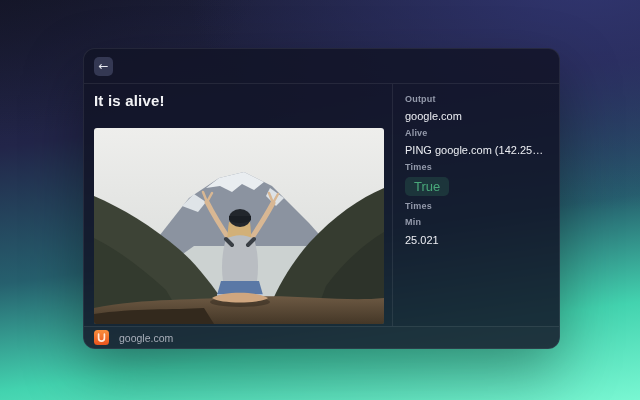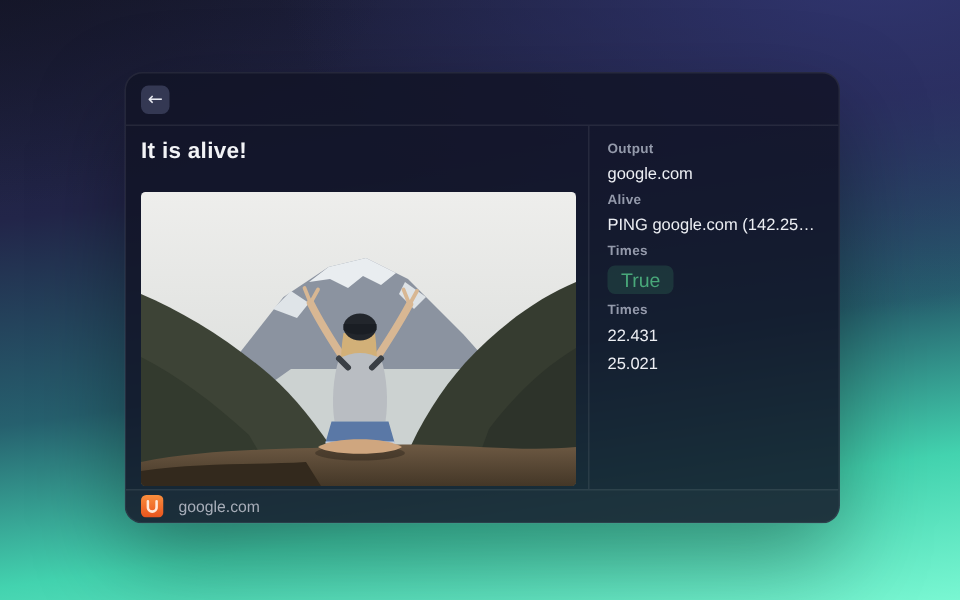--- a/index.html
+++ b/index.html
@@ -209,21 +209,21 @@
         <div class="field-label">Times</div>
         <span class="badge">True</span>
       </div>
 
 
       <div class="field">
         <div class="field-label">Times</div>
       </div>
 
       <div class="field">
-        <div class="field-value">22.431</div>
+        <div class="field-label">Min</div>
       </div>
 
       <div class="field">
         <div class="field-value">25.021</div>
       </div>
 
     </div>
   </div>
 
   <div class="statusbar">

